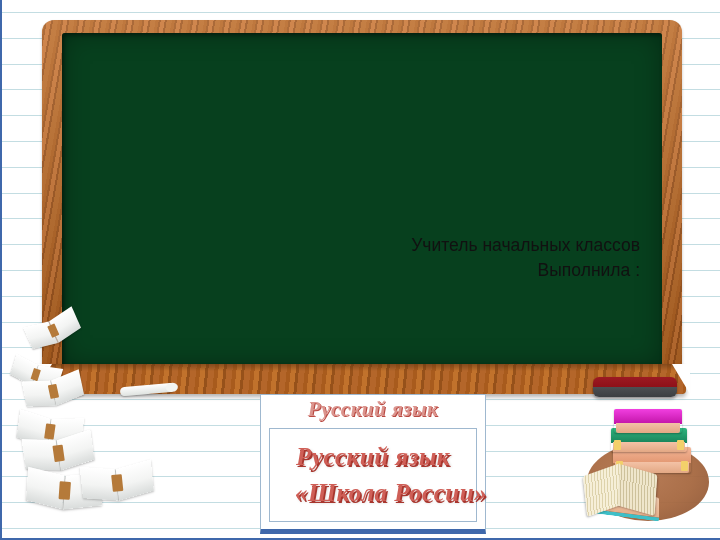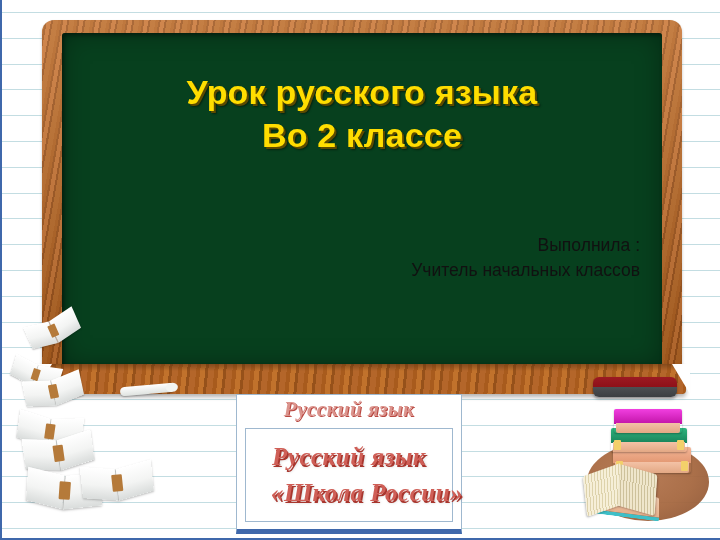--- a/index.html
+++ b/index.html
@@ -195,21 +195,21 @@
   .openbook .base{
     position:absolute; left:2px; top:34px; width:72px; height:24px;
     background:linear-gradient(180deg,#f5cdb0,#e6b08c);
     transform:skewY(7deg);
     border-radius:2px;
     border-bottom:4px solid #3fbfc7;
   }
 
   
   .logo-card{
-    position:absolute; left:236px; top:394px; width:226px; height:140px;
+    position:absolute; left:260px; top:394px; width:226px; height:140px;
     background:#ffffff;
     border:1px solid #9fb8cf;
     border-bottom:5px solid #3f68ab;
   }
   .logo-top{
     position:absolute; left:0; top:2px; width:100%;
     text-align:center;
     font-family:"Liberation Serif", serif;
     font-style:italic; font-weight:bold;
     font-size:21px;
@@ -243,28 +243,24 @@
   <div class="paper-lines"></div>
   <div class="paper-edge-left"></div>
   <div class="paper-edge-bottom"></div>
 
   <div id="board-wrap">
 
     <div class="board-frame"></div>
 
     <div class="board-green">
 
-      <div class="board-title">
-        <div>Урок русского языка</div>
-        <div>Во 2 классе</div>
-      </div>
 
       <div class="board-author">
+        <div>Учитель начальных классов</div>
         <div>Выполнила :</div>
-        <div>Учитель начальных классов</div>
       </div>
 
     </div>
 
     <div class="board-tray"></div>
     <div class="tray-left-cut"></div>
     <div class="tray-right-cut"></div>
 
     <div class="chalk"></div>
     <div class="eraser"></div>

